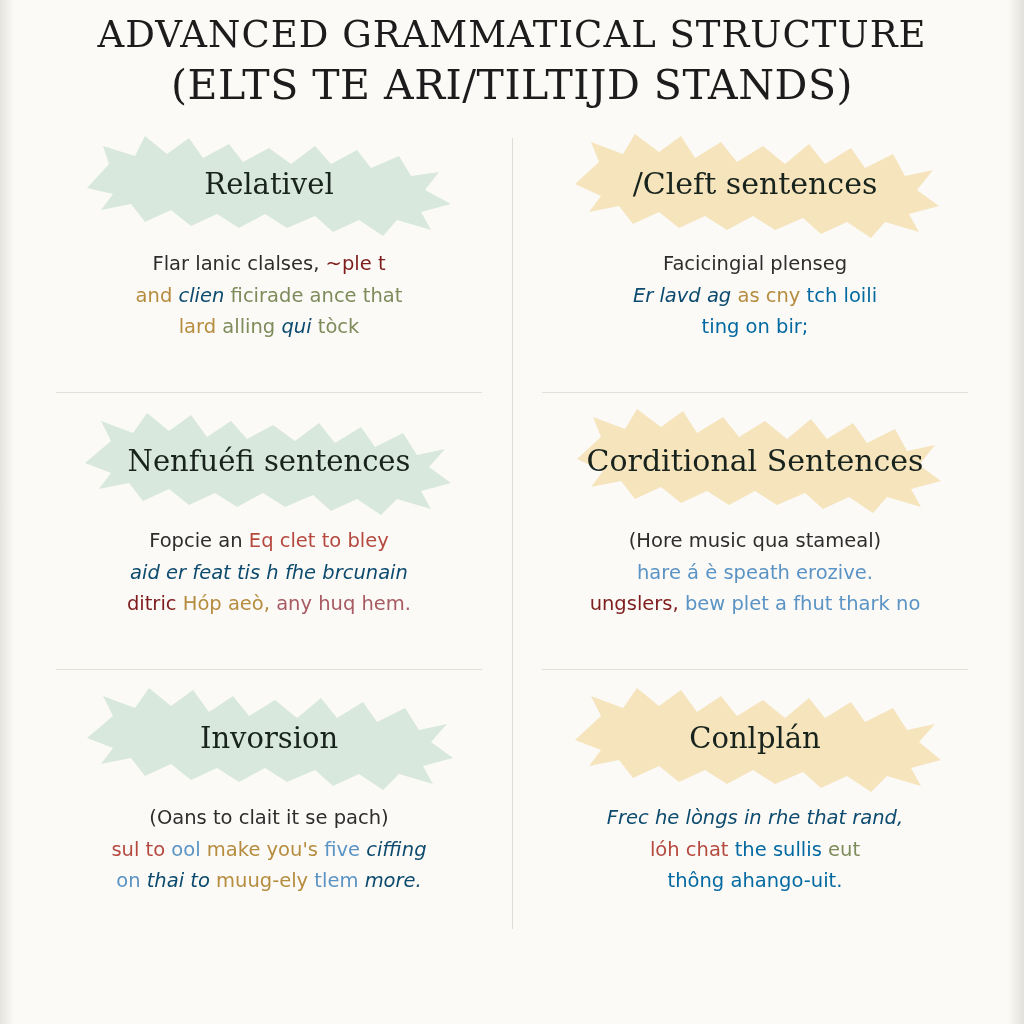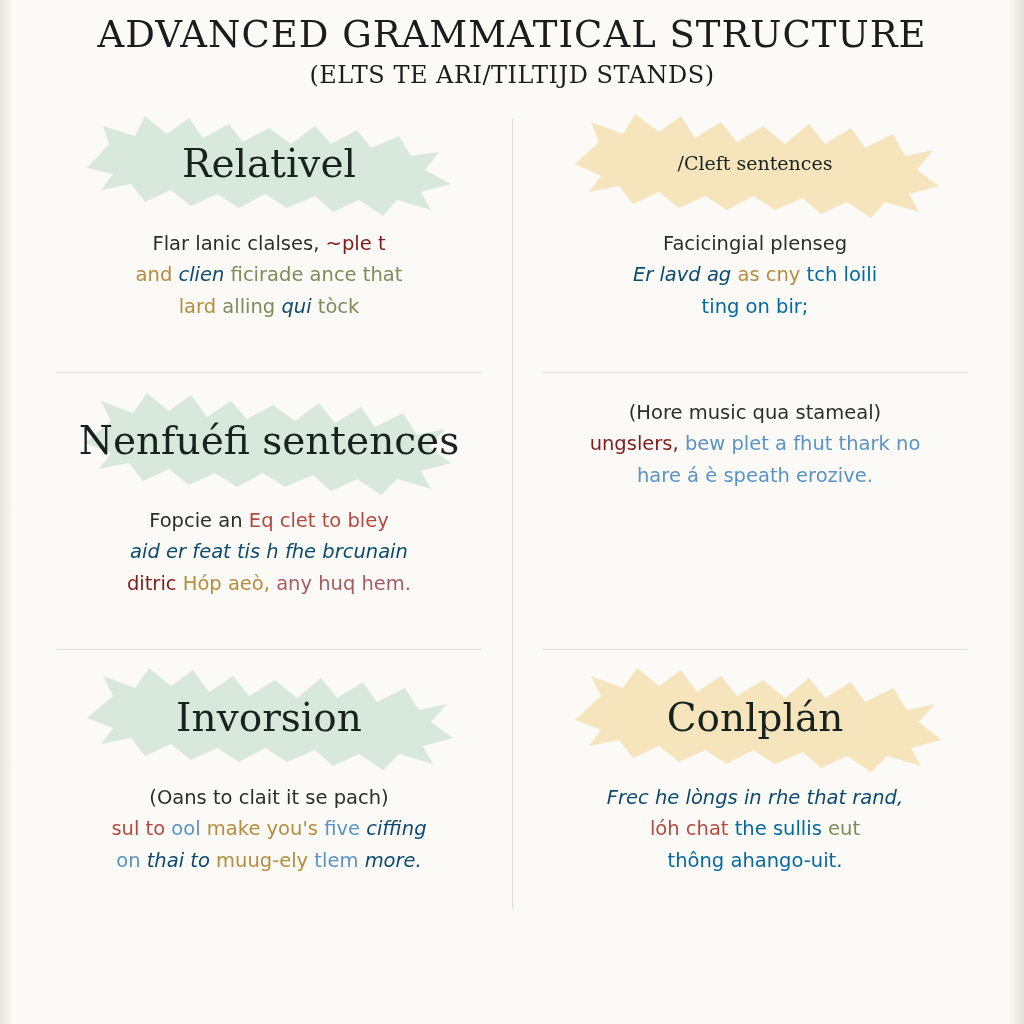--- a/index.html
+++ b/index.html
@@ -46,21 +46,21 @@
   .title-line1 {
     font-family: "DejaVu Serif", serif;
     font-size: 37px;
     letter-spacing: 1px;
     color: #1c1c1c;
     line-height: 1.05;
     white-space: nowrap;
   }
   .title-line2 {
     font-family: "DejaVu Serif", serif;
-    font-size: 24px;
+    font-size: 41px;
     letter-spacing: 0.5px;
     color: #1c1c1c;
     line-height: 1.2;
     margin-top: 6px;
     white-space: nowrap;
   }
 
   .grid {
     position: relative;
     margin-top: 14px;
@@ -109,27 +109,27 @@
     top: 50%;
     transform: translate(-50%, -50%);
     width: 380px;
     height: 112px;
   }
   .burst svg { display: block; width: 100%; height: 100%; }
 
   .heading {
     position: relative;
     font-family: "DejaVu Serif", serif;
-    font-size: 39px;
+    font-size: 29px;
     color: #17231c;
     line-height: 1.12;
     z-index: 2;
     max-width: 400px;
   }
-  .heading.two-line { font-size: 19px; }
+  .heading.two-line { font-size: 30px; }
 
   .lines {
     margin-top: 10px;
     font-family: "DejaVu Sans", sans-serif;
     font-size: 19.5px;
     line-height: 1.62;
   }
   .line { white-space: nowrap; }
 
   
@@ -197,24 +197,32 @@
         <div class="heading">Nenfuéfi sentences</div>
       </div>
       <div class="lines">
         <div class="line"><span class="c-dark">Fopcie an </span><span class="c-red">Eq clet to bley</span></div>
         <div class="line"><span class="c-green">aid er feat tis h fhe brcunain</span></div>
         <div class="line"><span class="c-gray">ditric </span><span class="c-gold">Hóp aeò, </span><span class="c-rose">any huq hem.</span></div>
       </div>
     </div>
 
     <div class="cell hrule">
+      <div class="burst-wrap">
+        <div class="burst">
+          <svg viewBox="0 0 380 112" preserveAspectRatio="none" aria-hidden="true">
+            <polygon points="12,54 36,32 28,12 60,24 72,4 96,22 118,6 132,28 158,12 174,32 200,16 222,34 246,14 262,34 288,18 302,38 330,24 342,46 370,40 354,60 376,76 346,84 356,102 322,92 308,108 284,92 258,104 240,88 212,100 190,86 164,100 142,86 116,98 96,82 70,94 56,76 26,82 38,66" fill="#f6e4bd"></polygon>
+          </svg>
+        </div>
+        <div class="heading two-line">Corditional Sentences</div>
+      </div>
       <div class="lines">
         <div class="line"><span class="c-dark">(Hore music qua stameal)</span></div>
+        <div class="line"><span class="c-blue">hare á è speath erozive.</span></div>
         <div class="line"><span class="c-gray">ungslers, </span><span class="c-blue">bew plet a fhut thark no</span></div>
-        <div class="line"><span class="c-blue">hare á è speath erozive.</span></div>
       </div>
     </div>
 
     <div class="cell">
       <div class="burst-wrap">
         <div class="burst">
           <svg viewBox="0 0 380 112" preserveAspectRatio="none" aria-hidden="true">
             <polygon points="8,56 34,34 24,14 56,26 70,6 92,24 114,8 130,30 154,14 170,34 196,18 218,36 242,16 258,36 284,20 298,40 326,26 340,48 368,42 352,60 374,76 344,84 354,102 320,92 304,108 280,92 254,104 236,88 208,100 186,86 160,100 138,86 112,98 92,82 66,94 52,76 22,82 34,66" fill="#d9e8dc"></polygon>
           </svg>
         </div>

